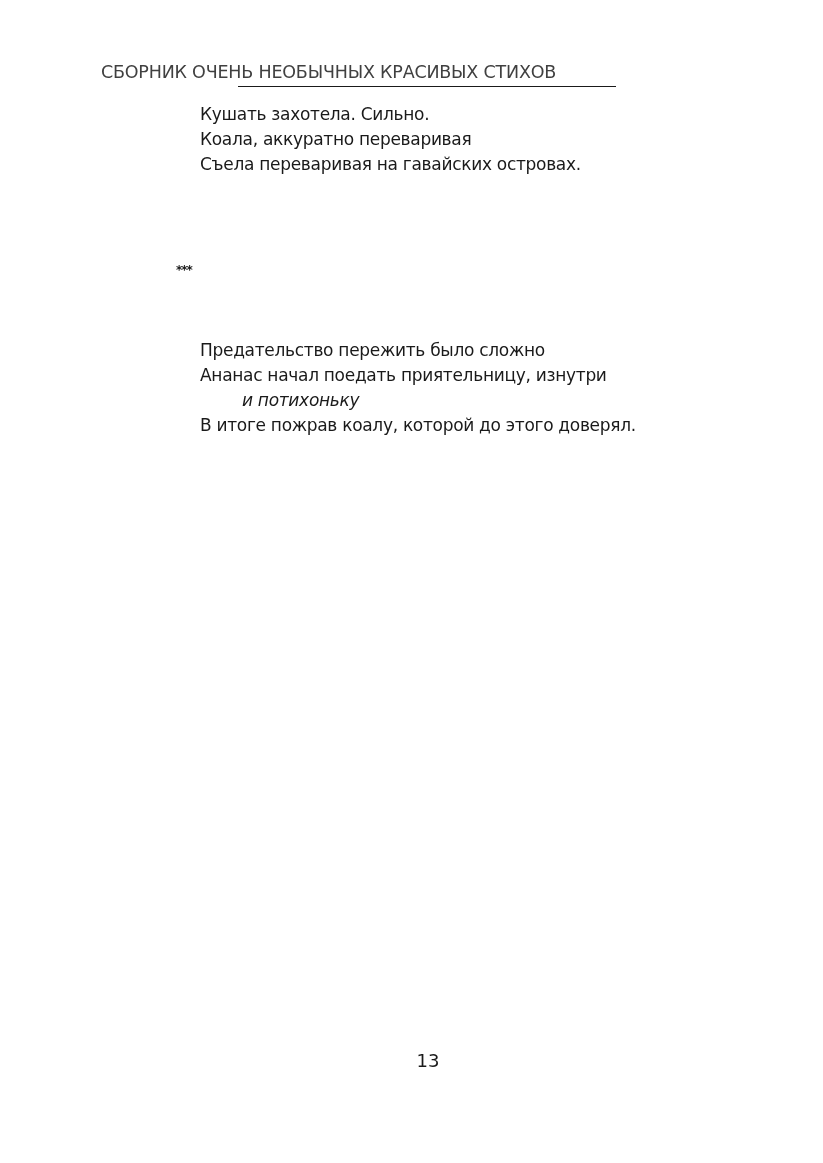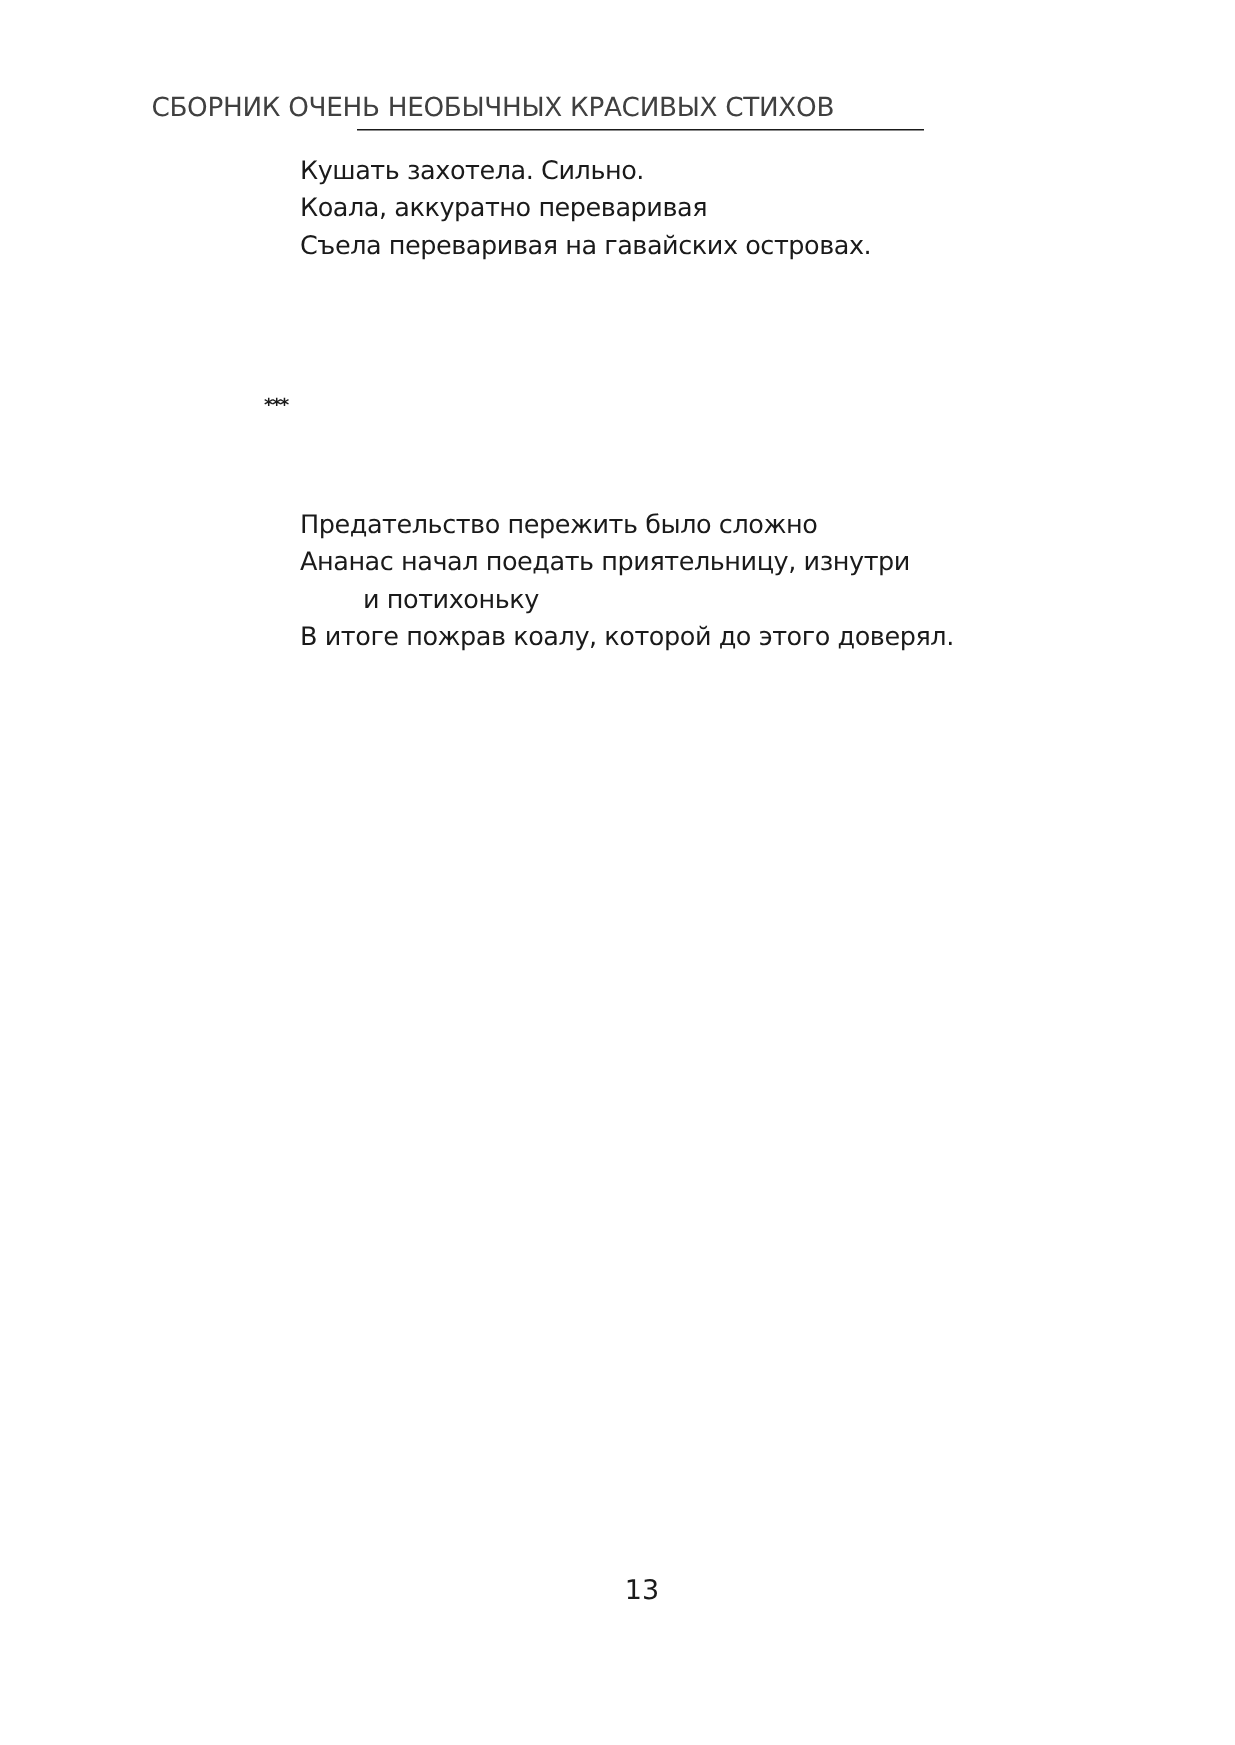--- a/index.html
+++ b/index.html
@@ -3,21 +3,21 @@
 <meta charset="utf-8">
 <style>
   html, body { margin: 0; padding: 0; background: #ffffff; }
   body { width: 823px; height: 1163px; position: relative; overflow: hidden;
          font-family: "DejaVu Sans", sans-serif; color: #1a1a1a; }
   .header { position: absolute; left: 0; width: 657px; top: 62px; text-align: center;
             font-size: 17.5px; letter-spacing: -0.2px; color: #404040; }
   .header-rule { position: absolute; top: 86px; left: 238px; width: 378px; height: 1px; background: #1a1a1a; }
   .stanza { position: absolute; left: 200px; }
   .line { font-size: 17px; line-height: 25px; height: 25px; white-space: nowrap; letter-spacing: -0.3px; }
-  .line.indent { padding-left: 42px; }
+  .line.indent { padding-left: 42px; font-style: italic; }
   .sep { position: absolute; left: 176px; top: 263px; font-size: 12px; font-weight: bold; letter-spacing: -1px; }
   .page-num { position: absolute; left: 0; width: 856px; top: 1050px; text-align: center; font-size: 18px; }
 </style>
 </head>
 <body>
 
 <div class="header">СБОРНИК ОЧЕНЬ НЕОБЫЧНЫХ КРАСИВЫХ СТИХОВ</div>
 <div class="header-rule"></div>
 
 <div class="stanza" style="top:102px;">

